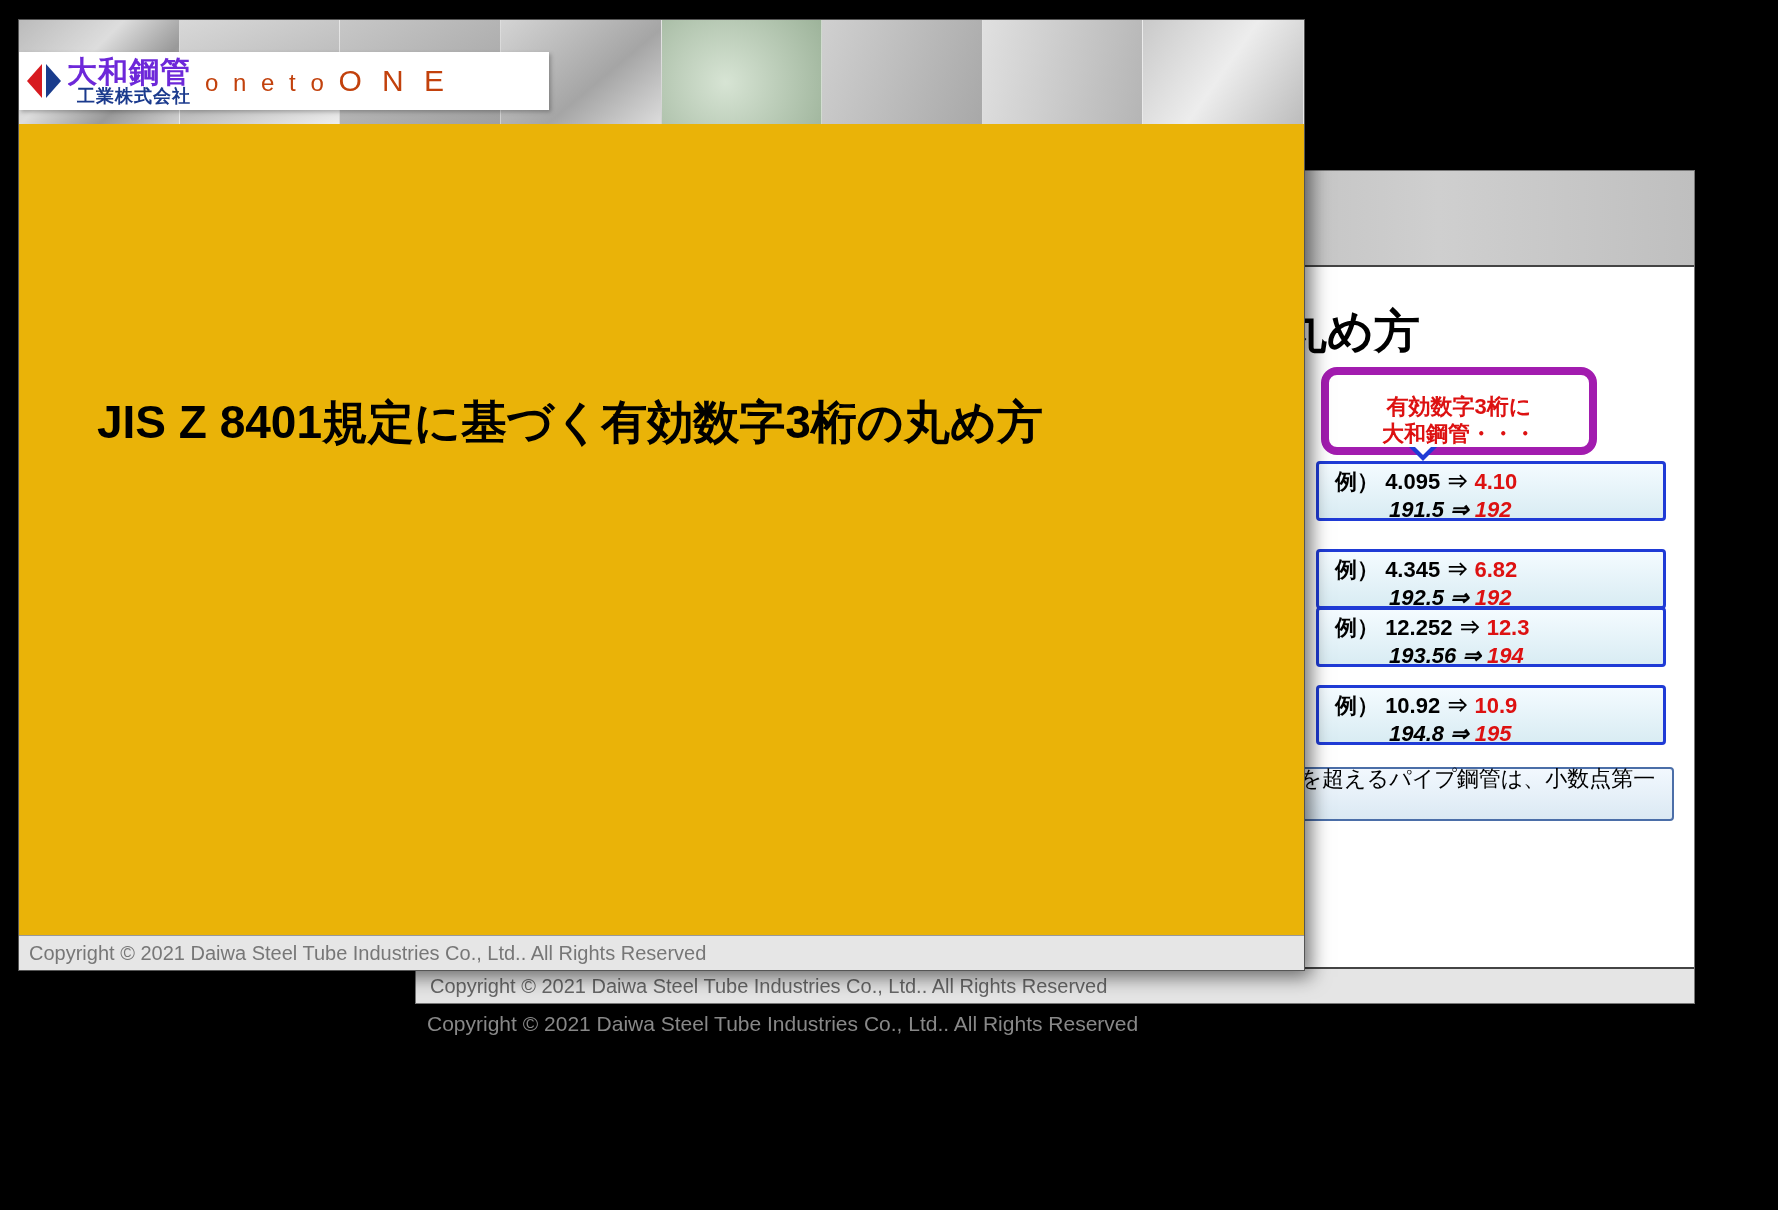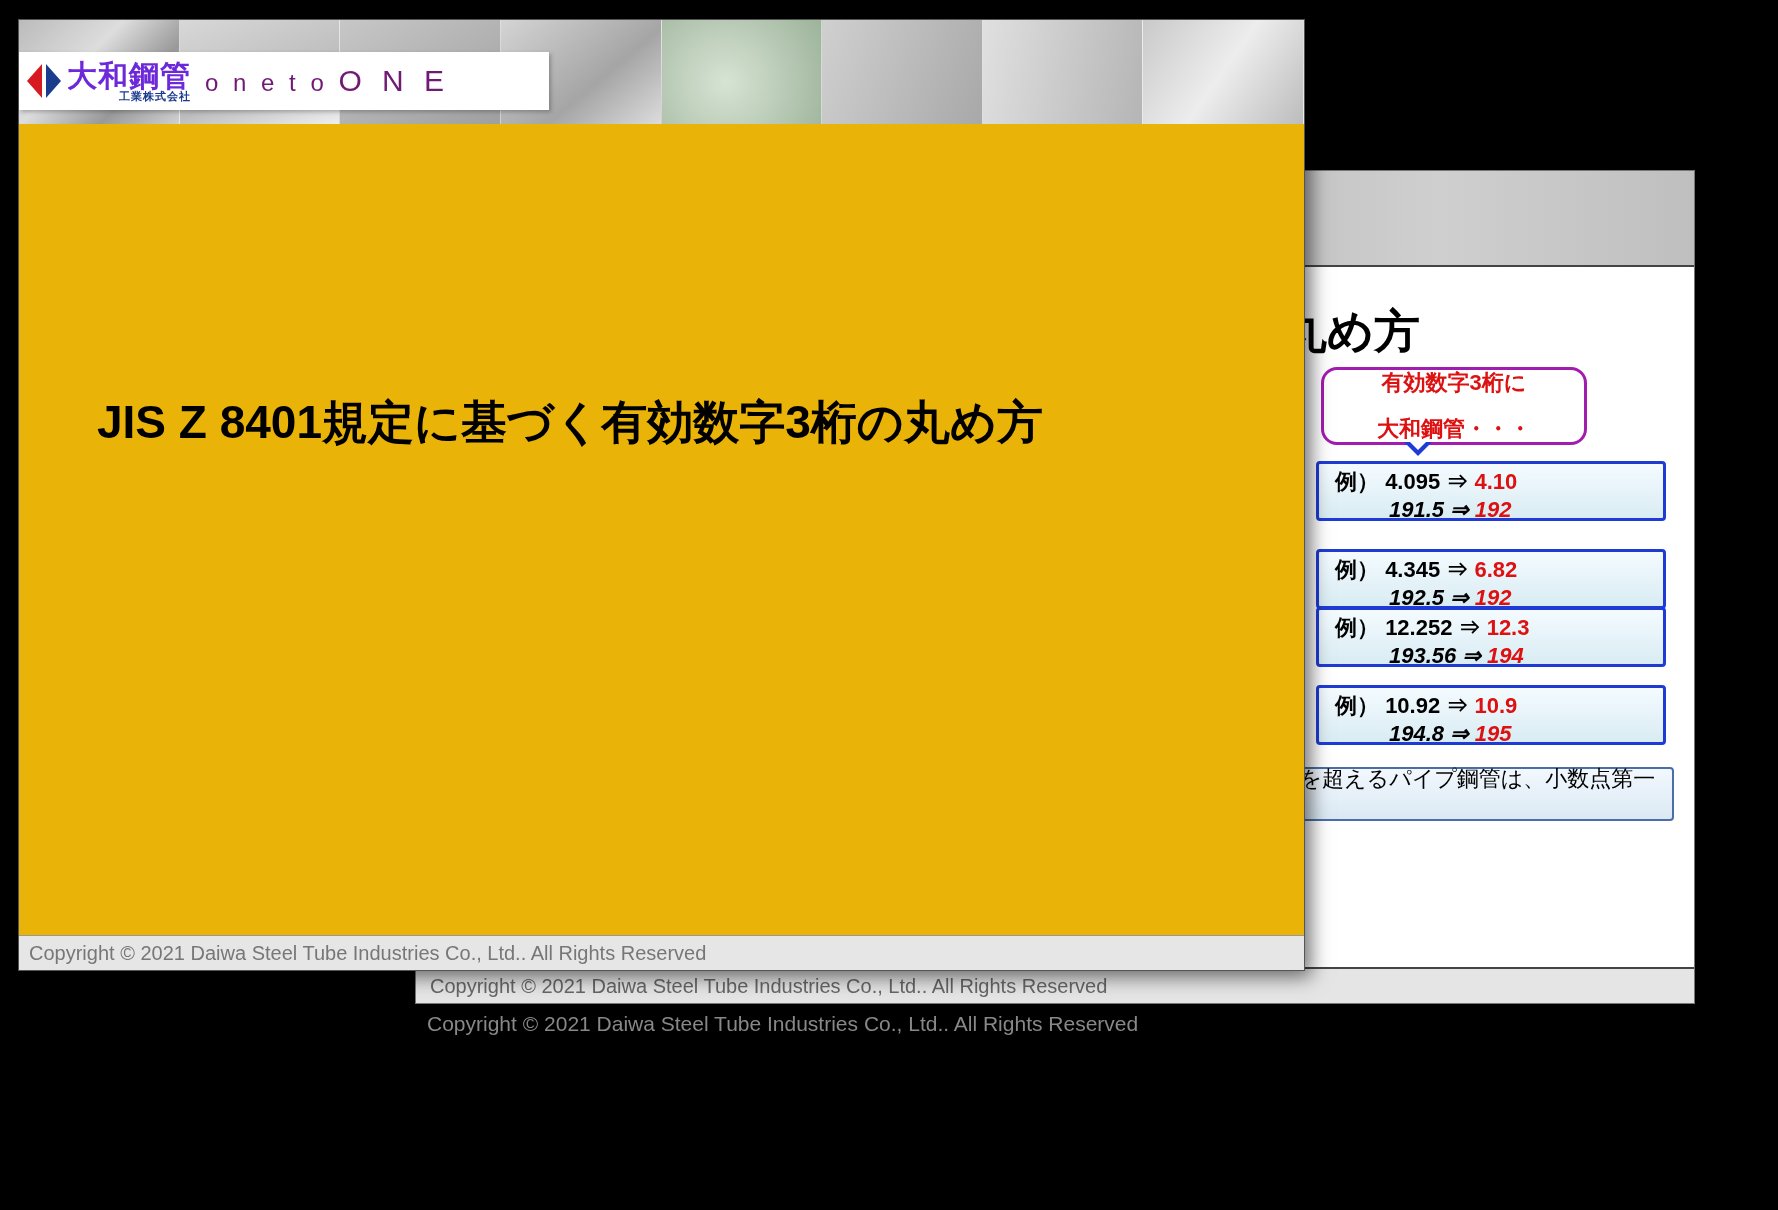--- a/index.html
+++ b/index.html
@@ -44,30 +44,30 @@
     white-space: nowrap;
   }
 
   
   .bubble {
     position: absolute;
     left: 905px;
     top: 196px;
     width: 260px;
     height: 72px;
-    border: 3px solid #a21caf;
+    border: 8px solid #a21caf;
     border-radius: 16px;
     background: #fff;
     color: #d11;
     font-weight: 700;
     font-size: 22px;
     text-align: center;
     display: flex;
     flex-direction: column;
-    justify-content: space-between;
+    justify-content: flex-end;
     line-height: 1.2;
   }
   .bubble::after {
     content: "";
     position: absolute;
     left: 80px;
     bottom: -14px;
     width: 0; height: 0;
     border-left: 14px solid transparent;
     border-right: 14px solid transparent;
@@ -224,29 +224,29 @@
     margin-right: 14px;
   }
   .logo-text .jp {
     font-size: 30px;
     font-weight: 800;
     color: #6d28d9;
     letter-spacing: 1px;
     white-space: nowrap;
   }
   .logo-text .sub {
-    font-size: 11px;
+    font-size: 18px;
     font-weight: 700;
     color: #1b3a8d;
     text-align: right;
     letter-spacing: 1px;
   }
   .tagline {
     font-size: 24px;
-    color: #701a75;
+    color: #c2410c;
     letter-spacing: 4px;
     white-space: nowrap;
   }
   .tagline .big { font-size: 30px; letter-spacing: 6px; }
 
   .front-body {
     position: absolute;
     left: 0; right: 0;
     top: 104px; bottom: 34px;
     background: #eab308;

